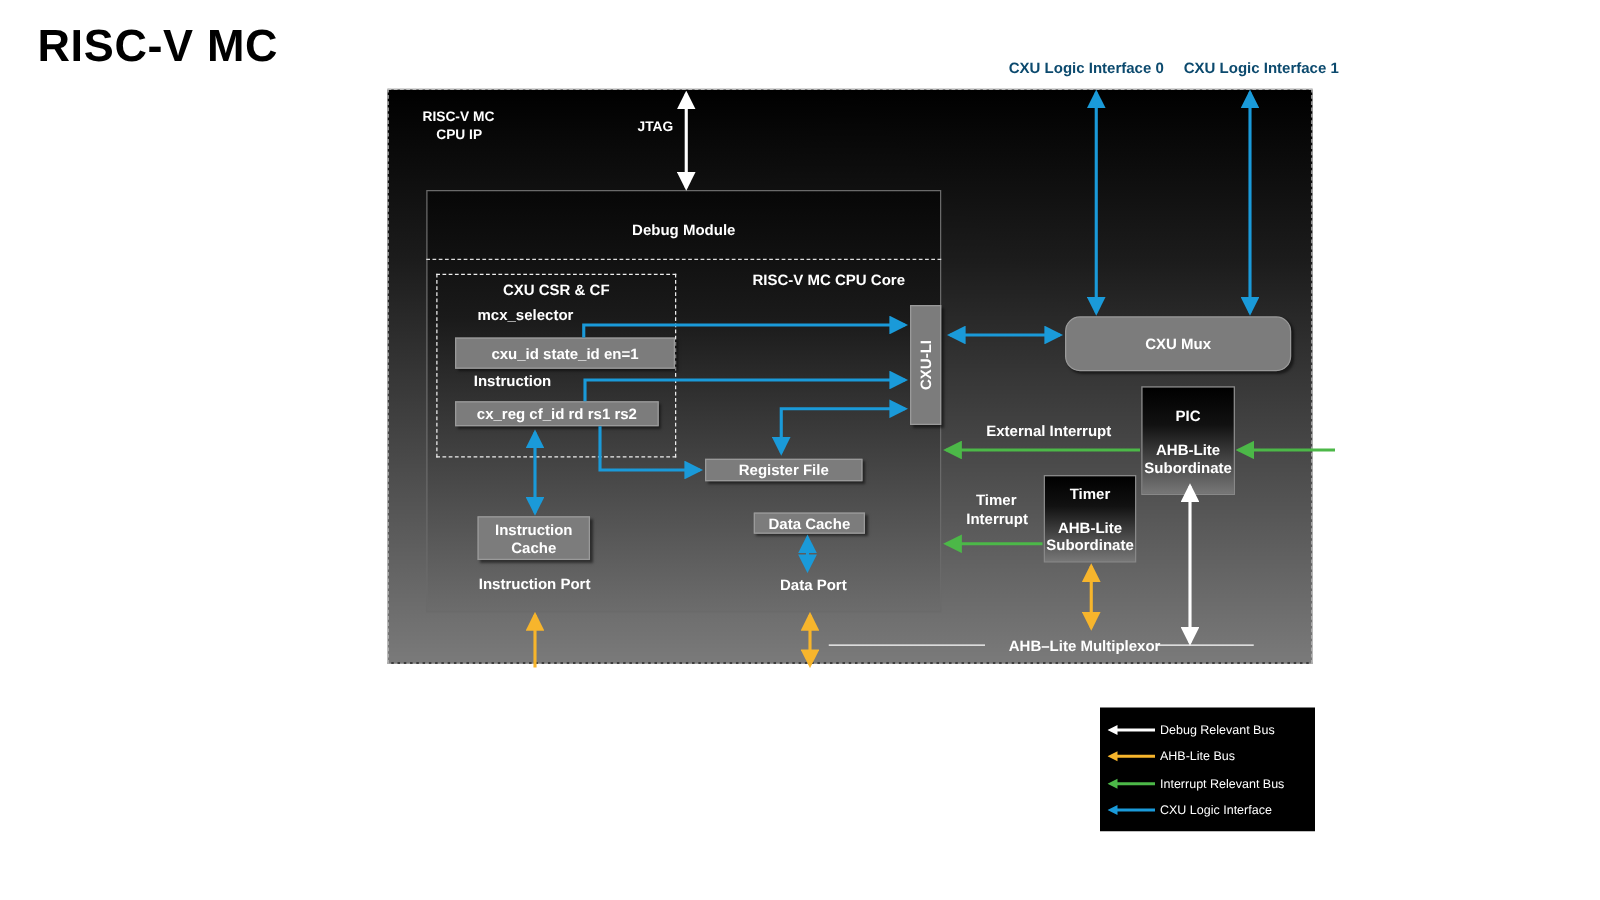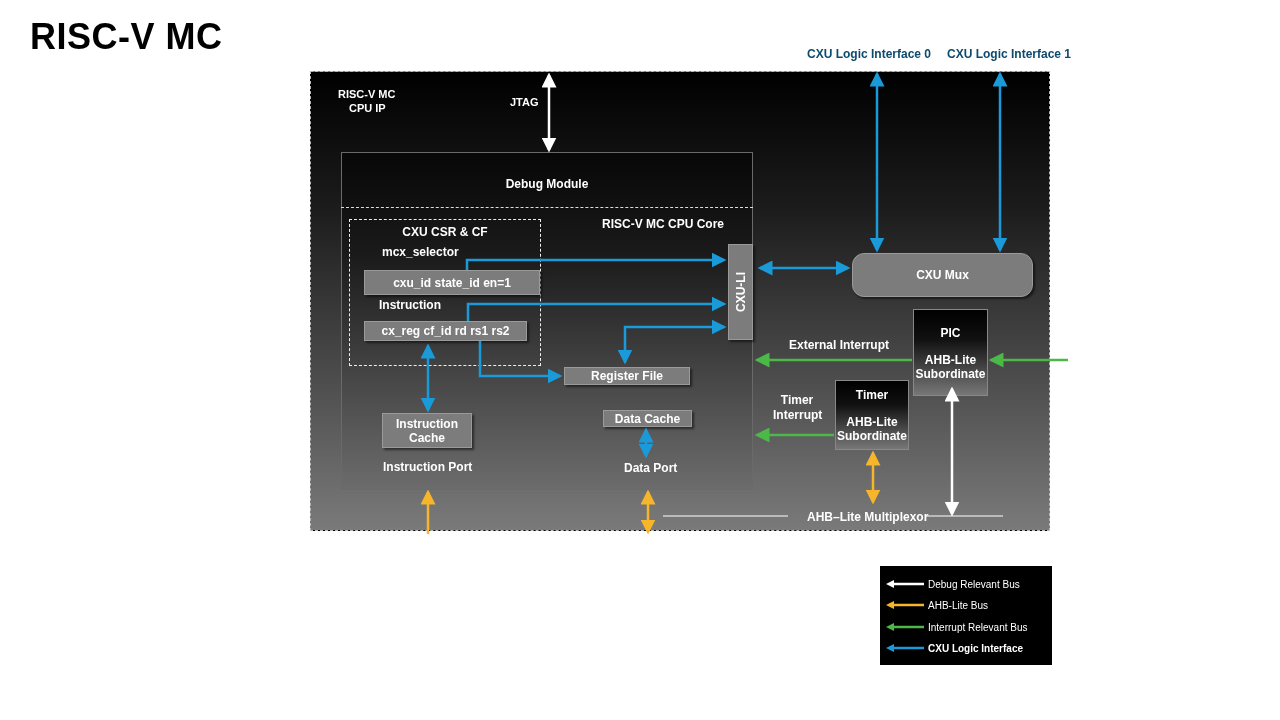--- a/index.html
+++ b/index.html
@@ -167,20 +167,20 @@
       </svg>
     <span>AHB-Lite Bus</span>
   </div>
   <div class="legend-item" style="top:54px;">
     <svg viewBox="0 0 40 10">
         <line x1="6" y1="5" x2="38" y2="5" stroke="#4cb848" stroke-width="2.5"></line>
         <path d="M0,5 L8,1 L8,9 Z" fill="#4cb848"></path>
       </svg>
     <span>Interrupt Relevant Bus</span>
   </div>
-  <div class="legend-item" style="top:75px;font-weight:bold;">
+  <div class="legend-item" style="top:75px;">
     <svg viewBox="0 0 40 10">
         <line x1="6" y1="5" x2="38" y2="5" stroke="#1a9ad9" stroke-width="2.5"></line>
         <path d="M0,5 L8,1 L8,9 Z" fill="#1a9ad9"></path>
       </svg>
     <span>CXU Logic Interface</span>
   </div>
 </div>
 
 </body></html>

